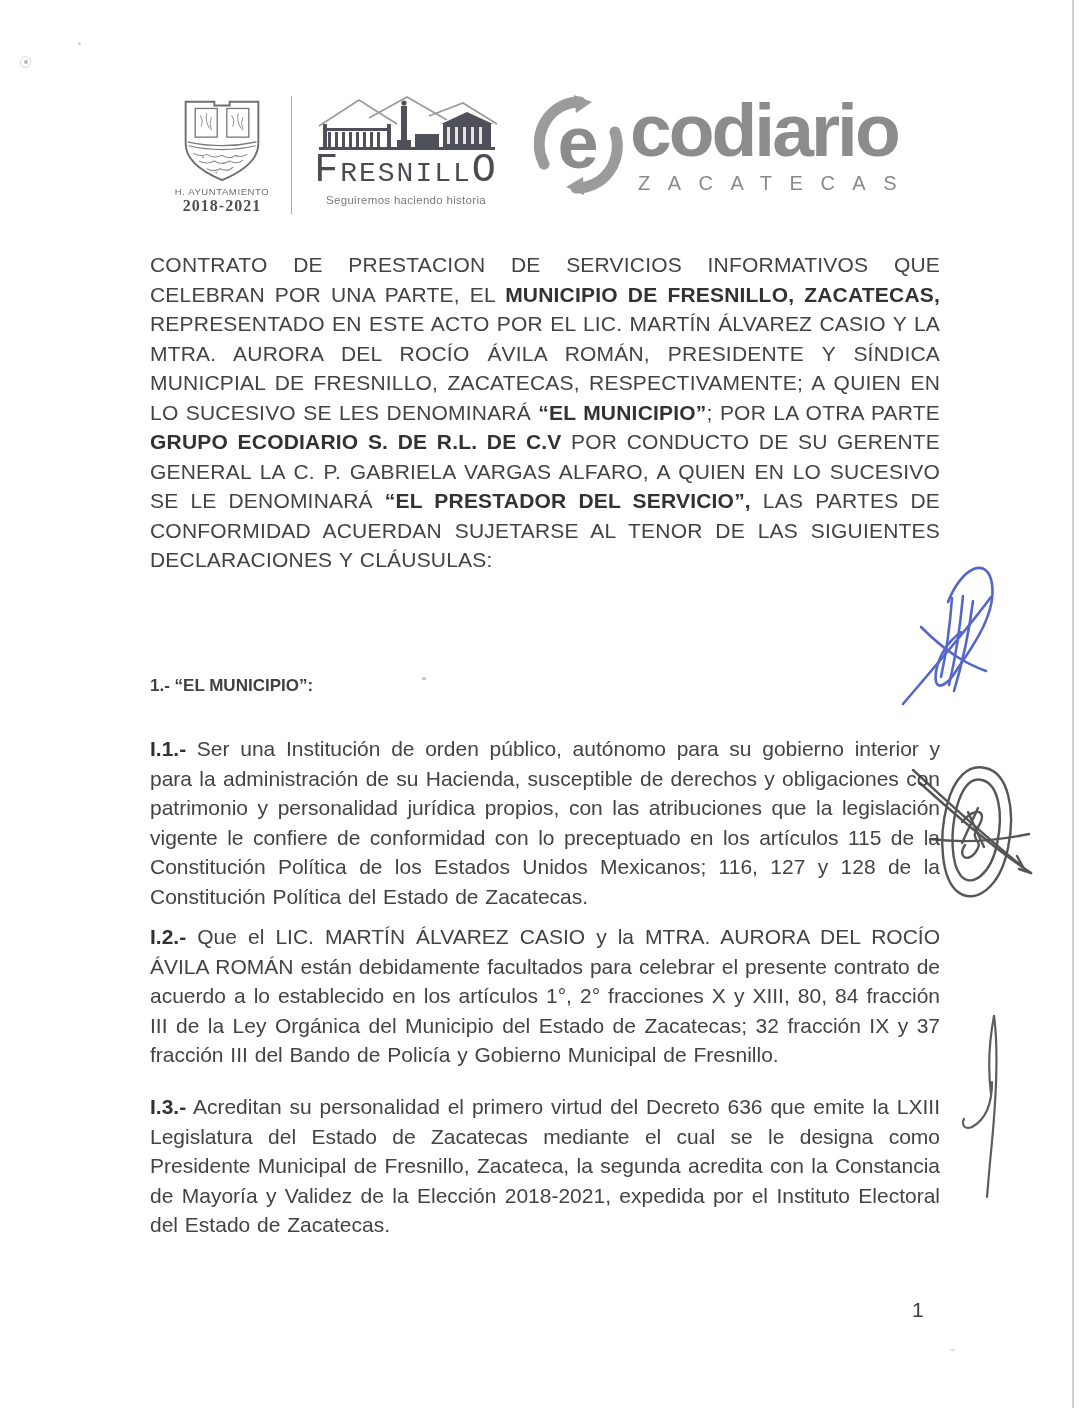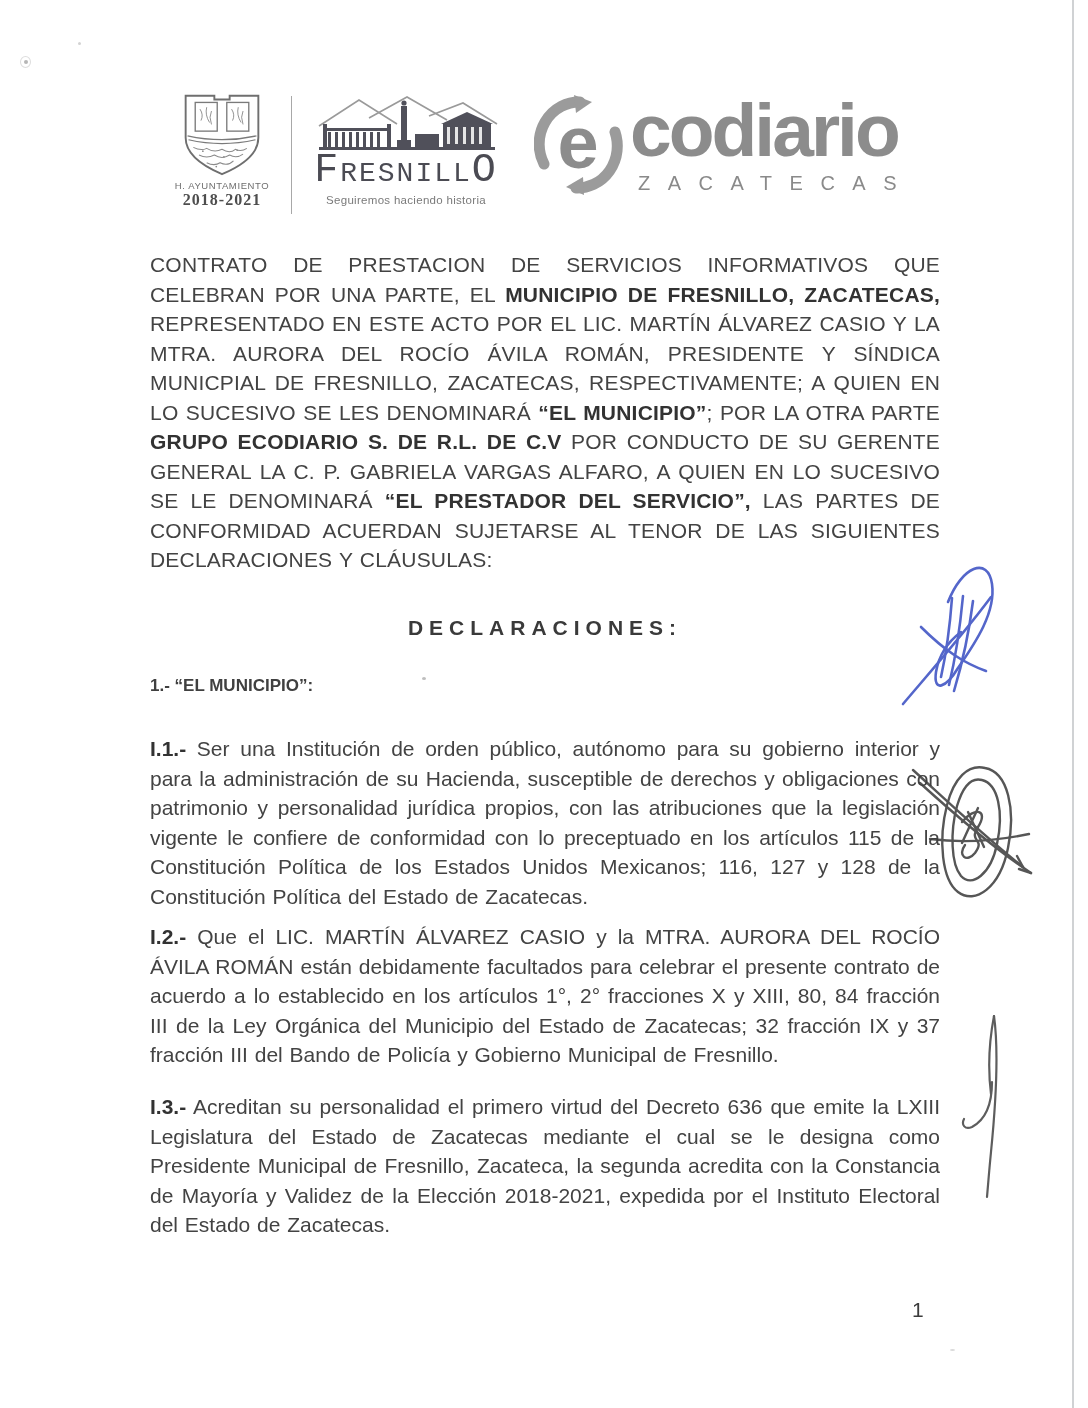--- a/index.html
+++ b/index.html
@@ -3,21 +3,21 @@
 <meta charset="utf-8">
 <style>
   * { margin: 0; padding: 0; box-sizing: border-box; }
   body { background: #777; font-family: "Liberation Sans", sans-serif; }
   .page {
     position: relative; width: 1088px; height: 1408px;
     background: #ffffff; overflow: hidden; margin: 0 auto;
     color: #424242;
   }
   
-  .crest { position: absolute; left: 158px; top: 90px; width: 128px; text-align: center; }
+  .crest { position: absolute; left: 158px; top: 96px; width: 128px; text-align: center; }
   .crest svg { display: block; margin: 0 auto; }
   .crest-line1 { font-size: 9.5px; letter-spacing: 0.6px; color: #6e6e6e; margin-top: 2px; }
   .crest-line2 { font-family: "Liberation Serif", serif; font-size: 16px; font-weight: 700; color: #4e4e4e; letter-spacing: 1px; }
   .logo-divider { position: absolute; left: 291px; top: 96px; width: 1px; height: 118px; background: #a8a8a8; }
   .fresnillo { position: absolute; left: 306px; top: 94px; width: 200px; text-align: center; }
   .fresnillo-name { font-family: Liberation Mono, monospace; color: #4b4b53; letter-spacing: 2px; line-height: 34px; margin-top: -2px; white-space: nowrap; }
   .fresnillo-name .big { font-size: 40px; }
   .fresnillo-name .mid { font-size: 28px; }
   .fresnillo-tagline { font-size: 11.5px; color: #7a7a7a; margin-top: 0px; letter-spacing: 0.3px; }
   .ecodiario { position: absolute; left: 534px; top: 90px; width: 400px; }
@@ -130,21 +130,20 @@
       </svg>
     </span>
     <div class="eco-text">
       <div class="eco-wordmark">codiario</div>
       <div class="eco-sub">ZACATECAS</div>
     </div>
   </div>
 
   <div class="textblock intro"><span>CONTRATO DE PRESTACION DE SERVICIOS INFORMATIVOS QUE CELEBRAN POR UNA PARTE, EL </span><span class="b">MUNICIPIO DE FRESNILLO, ZACATECAS,</span><span> REPRESENTADO EN ESTE ACTO POR EL LIC. MARTÍN ÁLVAREZ CASIO Y LA MTRA. AURORA DEL ROCÍO ÁVILA ROMÁN, PRESIDENTE Y SÍNDICA MUNICPIAL DE FRESNILLO, ZACATECAS, RESPECTIVAMENTE; A QUIEN EN LO SUCESIVO SE LES DENOMINARÁ </span><span class="b">“EL MUNICIPIO”</span><span>; POR LA OTRA PARTE </span><span class="b">GRUPO ECODIARIO S. DE R.L. DE C.V</span><span> POR CONDUCTO DE SU GERENTE GENERAL LA C. P. GABRIELA VARGAS ALFARO, A QUIEN EN LO SUCESIVO SE LE DENOMINARÁ </span><span class="b">“EL PRESTADOR DEL SERVICIO”,</span><span> LAS PARTES DE CONFORMIDAD ACUERDAN SUJETARSE AL TENOR DE LAS SIGUIENTES DECLARACIONES Y CLÁUSULAS:</span></div>
 
-  <div class="heading-declaraciones">DECLARACIONES:</div>
 
   <div class="section1-title">1.- “EL MUNICIPIO”:</div>
 
   <div class="textblock p-i1"><span class="b">I.1.-</span><span> Ser una Institución de orden público, autónomo para su gobierno interior y para la administración de su Hacienda, susceptible de derechos y obligaciones con patrimonio y personalidad jurídica propios, con las atribuciones que la legislación vigente le confiere de conformidad con lo preceptuado en los artículos 115 de la Constitución Política de los Estados Unidos Mexicanos; 116, 127 y 128 de la Constitución Política del Estado de Zacatecas.</span></div>
   <div class="textblock p-i2"><span class="b">I.2.-</span><span> Que el LIC. MARTÍN ÁLVAREZ CASIO y la MTRA. AURORA DEL ROCÍO ÁVILA ROMÁN están debidamente facultados para celebrar el presente contrato de acuerdo a lo establecido en los artículos 1°, 2° fracciones X y XIII, 80, 84 fracción III de la Ley Orgánica del Municipio del Estado de Zacatecas;  32 fracción IX y 37 fracción III del Bando de Policía y Gobierno Municipal de Fresnillo.</span></div>
   <div class="textblock p-i3"><span class="b">I.3.-</span><span> Acreditan su personalidad el primero virtud del Decreto 636 que emite la LXIII Legislatura del Estado de Zacatecas mediante el cual se le designa como Presidente Municipal de Fresnillo, Zacateca, la segunda acredita con la Constancia de Mayoría y Validez de la Elección 2018-2021, expedida por el Instituto Electoral del Estado de Zacatecas.</span></div>
 
   <div class="page-number">1</div>
 
   <svg class="sig-overlay" width="1088" height="1408" viewBox="0 0 1088 1408" fill="none">

